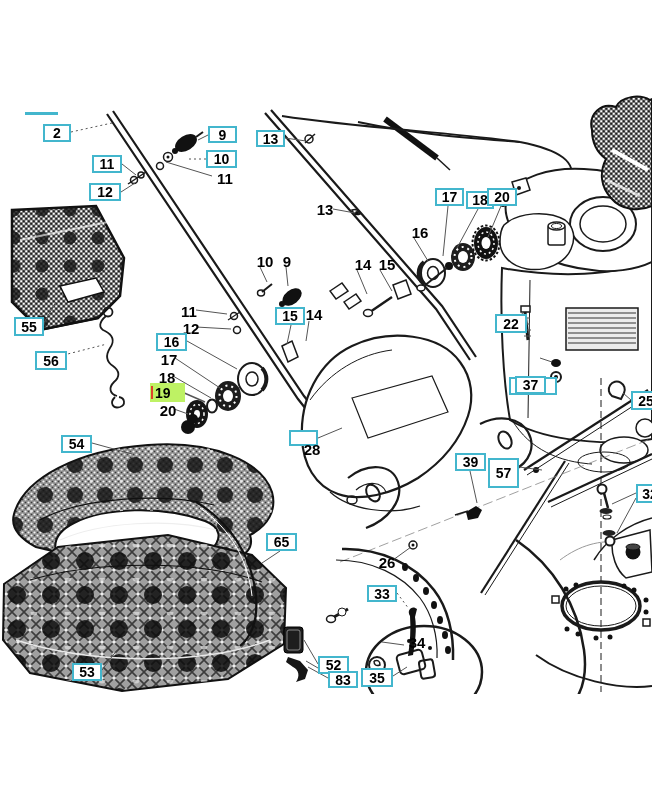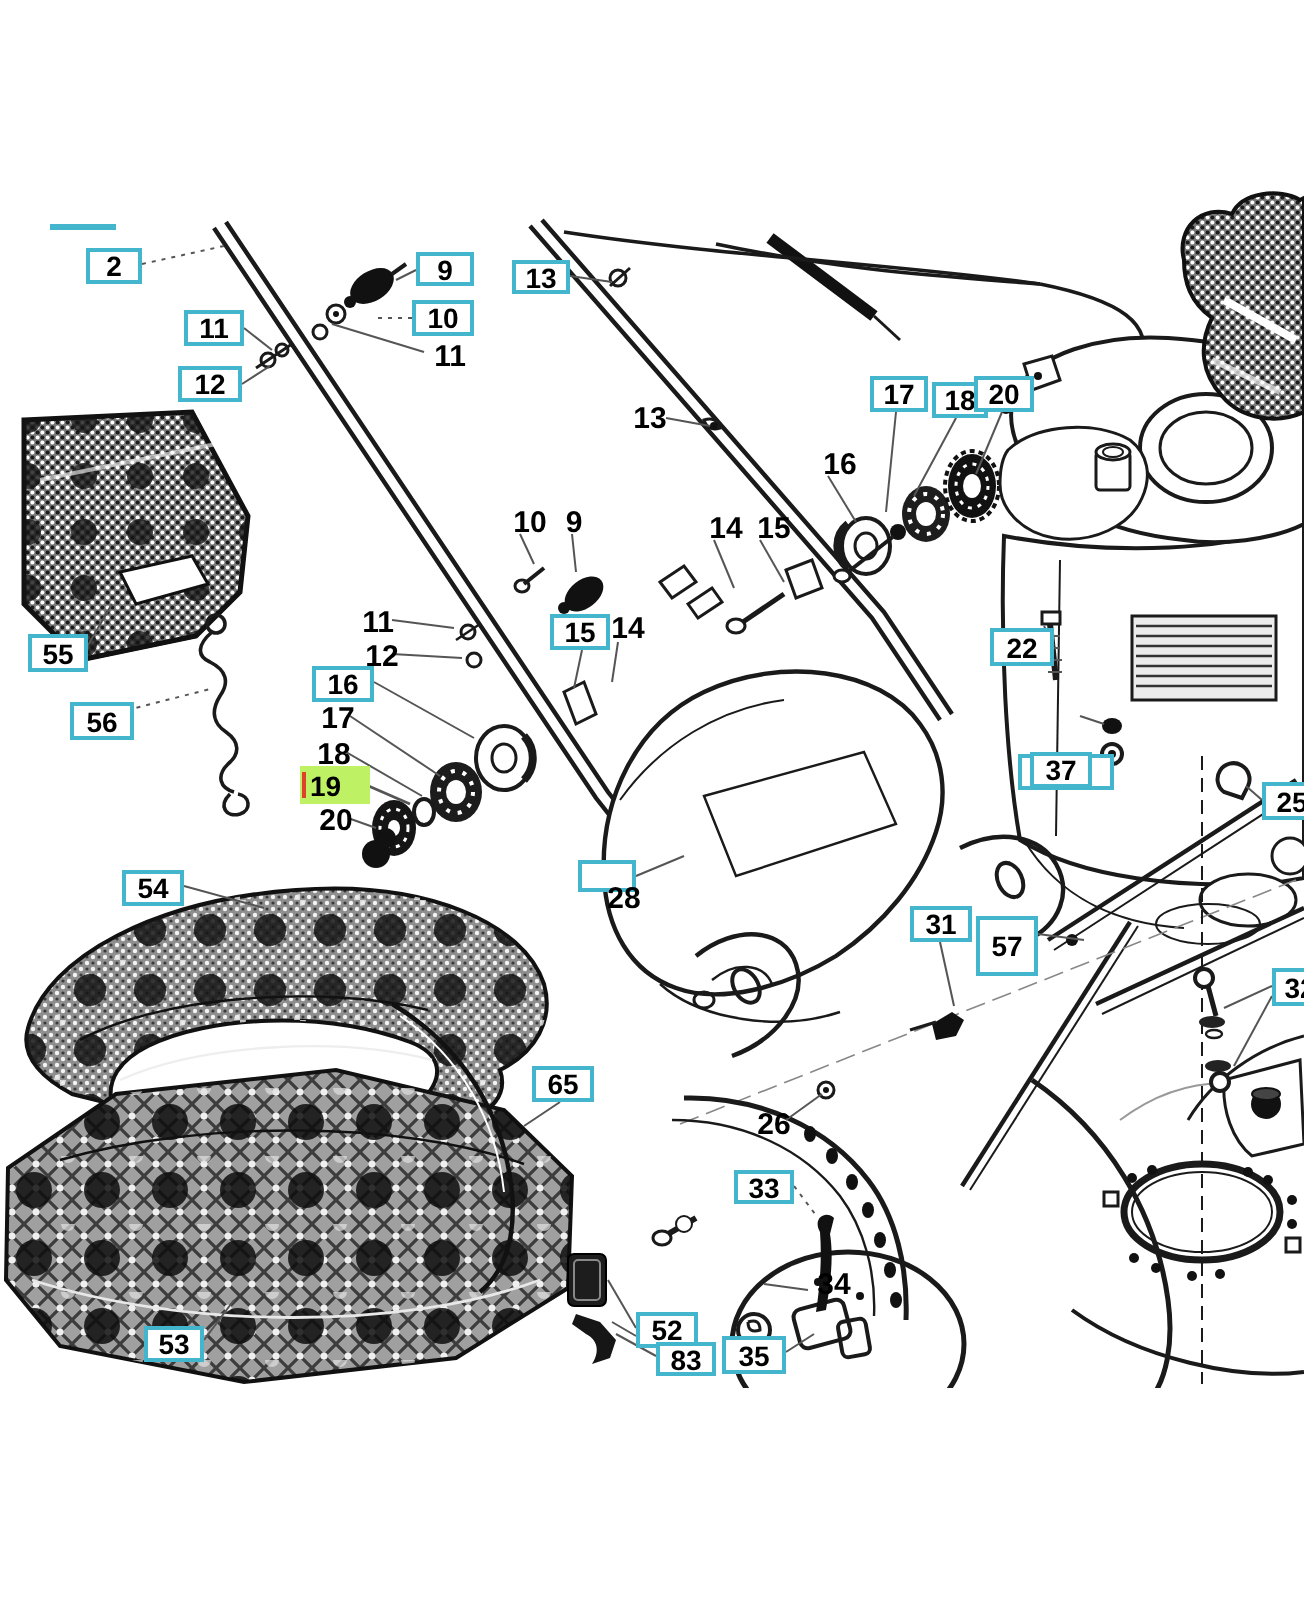--- a/index.html
+++ b/index.html
@@ -367,21 +367,21 @@
       <div class="callout box" style="left: 495px; top: 314px; width: 32px; height: 19px;">22</div>
       <div class="callout box" style="left: 509px; top: 349px; width: 48px; height: 18px; margin-top: 28px;">23</div>
       <div class="callout box" style="left: 515px; top: 376px; width: 31px; height: 18px;">37</div>
       <div class="callout box" style="left: 631px; top: 391px; width: 30px; height: 19px;">25</div>
       <div class="callout box" style="left: 14px; top: 317px; width: 30px; height: 19px;">55</div>
       <div class="callout box" style="left: 12px; top: 351px; width: 32px; height: 19px; margin-left: 23px;">56</div>
       <div class="callout box" style="left: 61px; top: 435px; width: 31px; height: 18px;">54</div>
       <div class="callout box" style="left: 289px; top: 430px; width: 29px; height: 16px;"></div>
       <div class="callout plain" style="left: 300px; top: 441px; width: 24px; height: 16px;">28</div>
       <div class="callout box" style="left: 266px; top: 533px; width: 31px; height: 18px;">65</div>
-      <div class="callout box" style="left: 455px; top: 453px; width: 31px; height: 18px;">31</div>
+      <div class="callout box" style="left: 455px; top: 453px; width: 31px; height: 18px;">39</div>
       <div class="callout box" style="left: 488px; top: 458px; width: 31px; height: 30px;">57</div>
       <div class="callout plain" style="left: 375px; top: 554px; width: 24px; height: 16px;">26</div>
       <div class="callout box" style="left: 367px; top: 585px; width: 30px; height: 17px;">33</div>
       <div class="callout plain" style="left: 365px; top: 634px; width: 24px; height: 16px; margin-left: 40px;">34</div>
       <div class="callout box" style="left: 636px; top: 484px; width: 28px; height: 19px;">32</div>
       <div class="callout box" style="left: 318px; top: 656px; width: 31px; height: 18px;">52</div>
       <div class="callout box" style="left: 328px; top: 671px; width: 30px; height: 17px;">83</div>
       <div class="callout box" style="left: 361px; top: 668px; width: 32px; height: 19px;">35</div>
       <div class="callout box" style="left: 72px; top: 663px; width: 30px; height: 18px;">53</div>
     </div>

